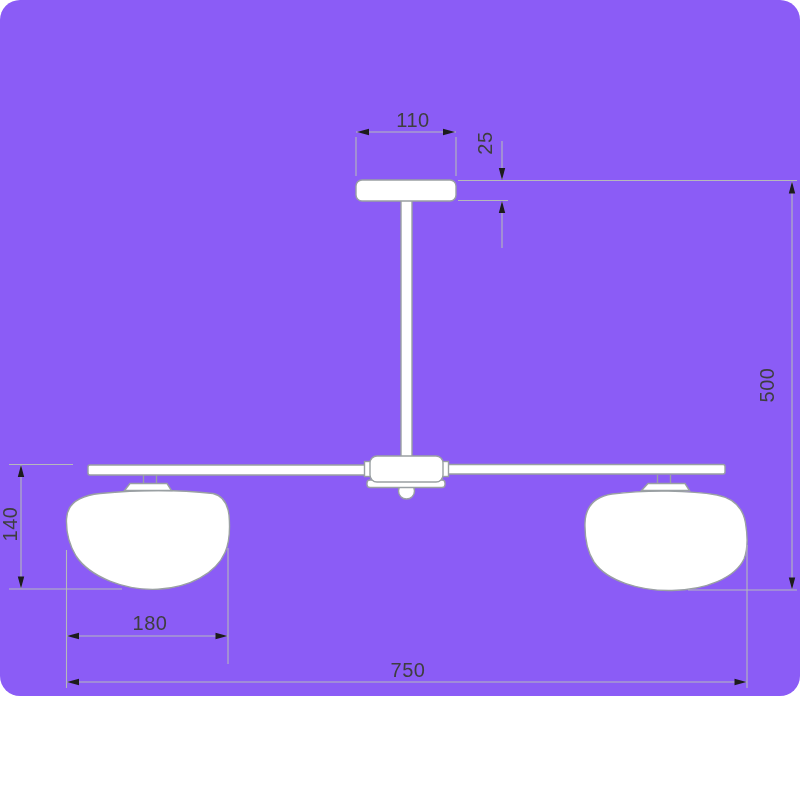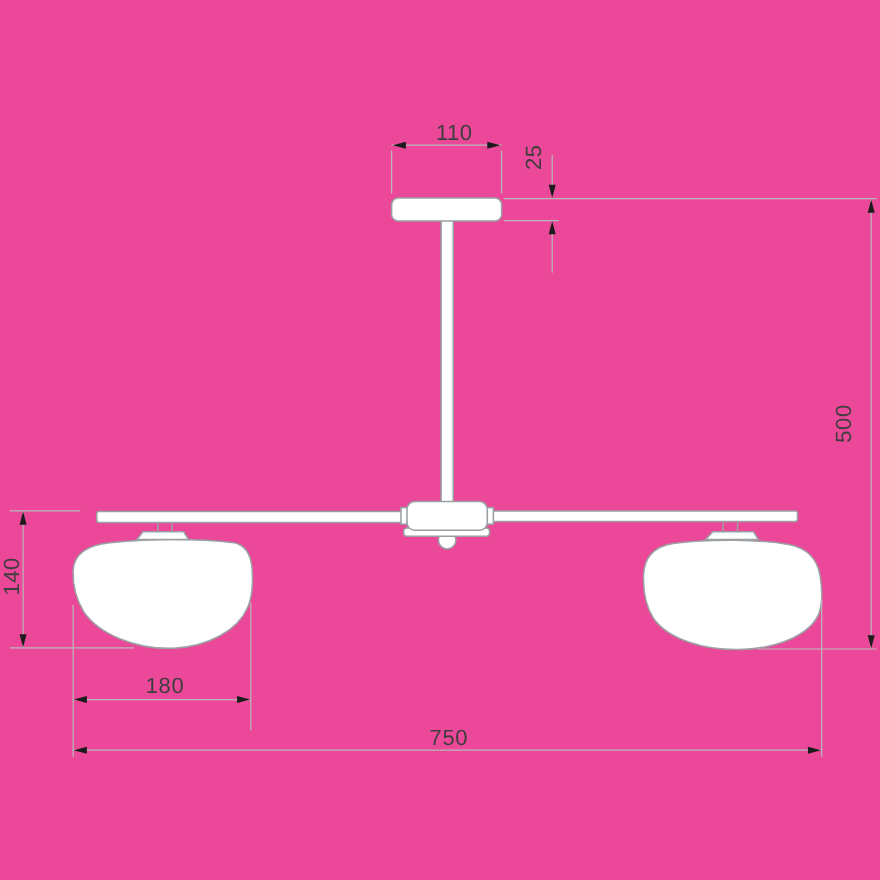--- a/index.html
+++ b/index.html
@@ -4,23 +4,24 @@
 <style>
   html, body {
     margin: 0;
     padding: 0;
     background: #ffffff;
     font-family: "Liberation Sans", sans-serif;
   }
   .canvas {
     position: relative;
     width: 800px;
-    height: 800px;
-    background: #ec4899;
+    height: 696px;
+    background: #8b5cf6;
     overflow: hidden;
+    border-radius: 20px;
   }
   svg { display: block; }
   .fixture {
     stroke: #9aa0a3;
     stroke-width: 1.4;
     fill: #ffffff;
   }
   .fixture-line {
     stroke: #9aa0a3;
     stroke-width: 1.4;

